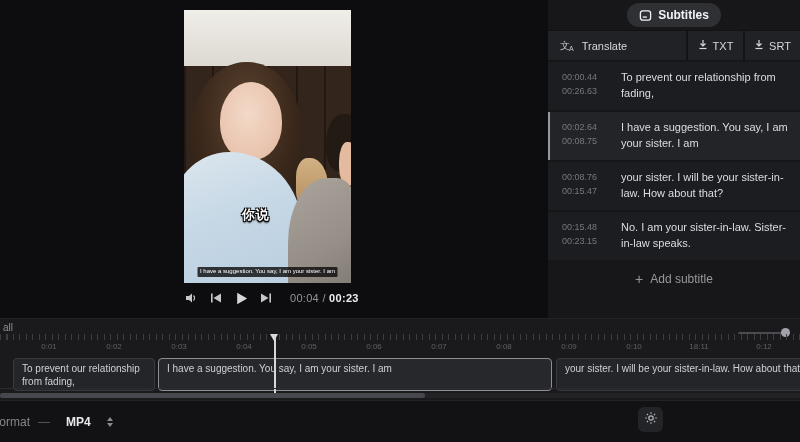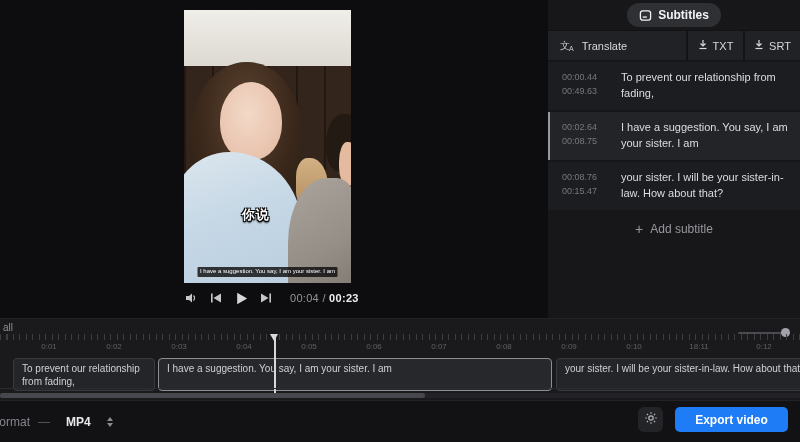--- a/index.html
+++ b/index.html
@@ -195,37 +195,44 @@
               <line x1="1.5" y1="9.5" x2="8.5" y2="9.5" stroke="#d8d8dc" stroke-width="1.2"></line>
             </svg></span>
         <span>SRT</span>
       </div>
     </div>
 
     <div class="subtitle-list" id="subtitle-list">
         <div class="sub-row">
           <div class="sub-times">
             <div>00:00.44</div>
-            <div>00:49.63</div>
+            <div>00:26.63</div>
           </div>
           <div class="sub-text">To prevent our relationship from fading,</div>
         </div>
         <div class="sub-row selected">
           <div class="sub-times">
             <div>00:02.64</div>
             <div>00:08.75</div>
           </div>
           <div class="sub-text">I have a suggestion. You say, I am your sister. I am</div>
         </div>
         <div class="sub-row">
           <div class="sub-times">
             <div>00:08.76</div>
             <div>00:15.47</div>
           </div>
           <div class="sub-text">your sister. I will be your sister-in-law. How about that?</div>
+        </div>
+        <div class="sub-row">
+          <div class="sub-times">
+            <div>00:15.48</div>
+            <div>00:23.15</div>
+          </div>
+          <div class="sub-text">No. I am your sister-in-law. Sister-in-law speaks.</div>
         </div>
       </div>
 
     <div class="add-subtitle">
       <span class="add-plus">+</span>
       <span>Add subtitle</span>
     </div>
   </div>
 </div>
 
@@ -280,14 +287,13 @@
     </span>
   </div>
   <div class="settings-btn">
     <span><svg width="14" height="14" viewBox="0 0 14 14">
           <g stroke="#b8b9be" stroke-width="1.2" fill="none">
             <circle cx="7" cy="7" r="2.2"></circle>
             <path d="M7 1.2 v1.6 M7 11.2 v1.6 M1.2 7 h1.6 M11.2 7 h1.6 M2.9 2.9 l1.1 1.1 M10 10 l1.1 1.1 M11.1 2.9 L10 4 M4 10 l-1.1 1.1"></path>
           </g>
         </svg></span>
   </div>
-  <button class="export-btn" id="export-btn" style="background: rgb(30, 125, 246);">Export video</button>
 </div>
 
 </body></html>

